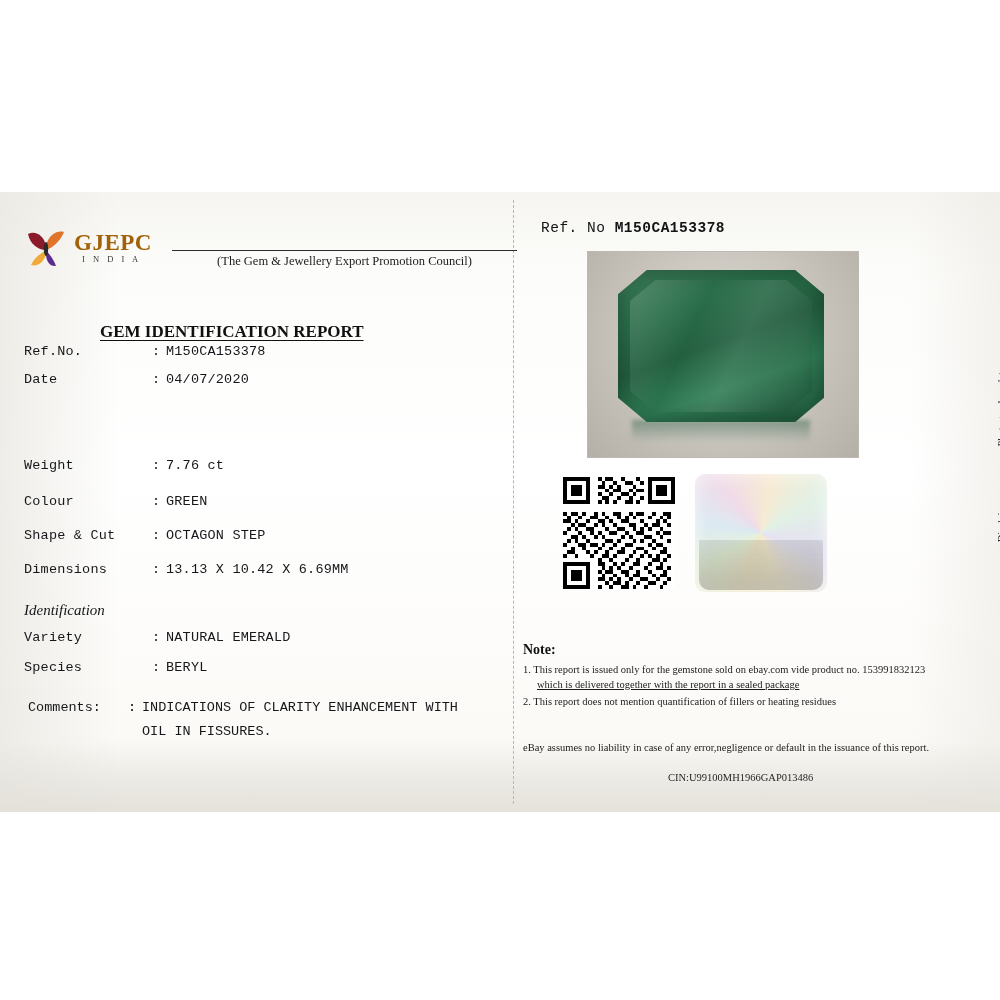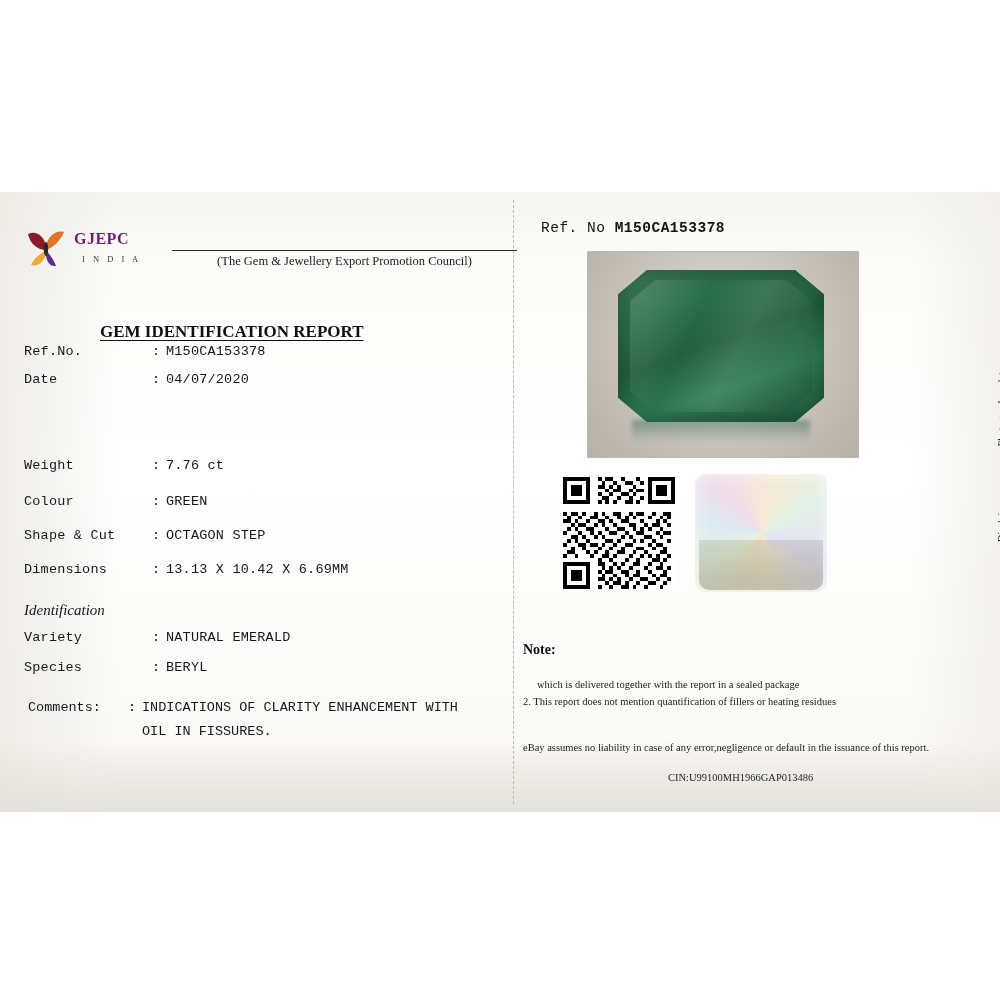--- a/index.html
+++ b/index.html
@@ -85,23 +85,23 @@
     top: 0px;
     width: 48px;
     height: 46px;
   }
   .logo-text {
     position: absolute;
     left: 52px;
     top: 6px;
     font-family: "Liberation Serif", serif;
     font-weight: bold;
-    font-size: 16px;
+    font-size: 23px;
     letter-spacing: .5px;
-    color: #701a75;
+    color: #a16207;
     text-align: center;
   }
   .logo-sub {
     position: absolute;
     left: 60px;
     top: 30px;
     font-family: "Liberation Serif", serif;
     font-size: 8.5px;
     letter-spacing: 3px;
     color: #3a3a3a;
@@ -340,20 +340,21 @@
   }
   .note-line {
     position: absolute;
     left: 10px;
     font-family: "Liberation Serif", serif;
     font-size: 10.5px;
     color: #1a1a1a;
   }
   .note-line.indent {
     left: 24px;
+    text-decoration: underline;
   }
   .ebay-line {
     position: absolute;
     left: 10px;
     top: 550px;
     font-family: "Liberation Serif", serif;
     font-size: 10.5px;
     color: #1a1a1a;
   }
   .cin-line {
@@ -697,20 +698,21 @@
               <rect x="25" y="28" width="1" height="1"></rect>
           </g>
         </svg>
       </div>
 
       <div class="holo"></div>
       <div class="holo-dark"></div>
 
 
       <div class="note-head">Note:</div>
+      <div class="note-line" style="top:472px;">1. This report is issued only for the gemstone sold on ebay.com vide product no. 153991832123</div>
       <div class="note-line indent" style="top:487px;">which is delivered together with the report in a sealed package</div>
       <div class="note-line" style="top:504px;">2. This report does not mention quantification of fillers or heating residues</div>
       <div class="ebay-line">eBay assumes no liability in case of any error,negligence or default in the issuance of this report.</div>
       <div class="cin-line">CIN:U99100MH1966GAP013486</div>
 
       <div class="side-vertical">•see Disclaimer on reverse•Photograph update</div>
       <div class="side-vertical-2">www.gjepc.org</div>
     </div>
   </div>
 </div>

